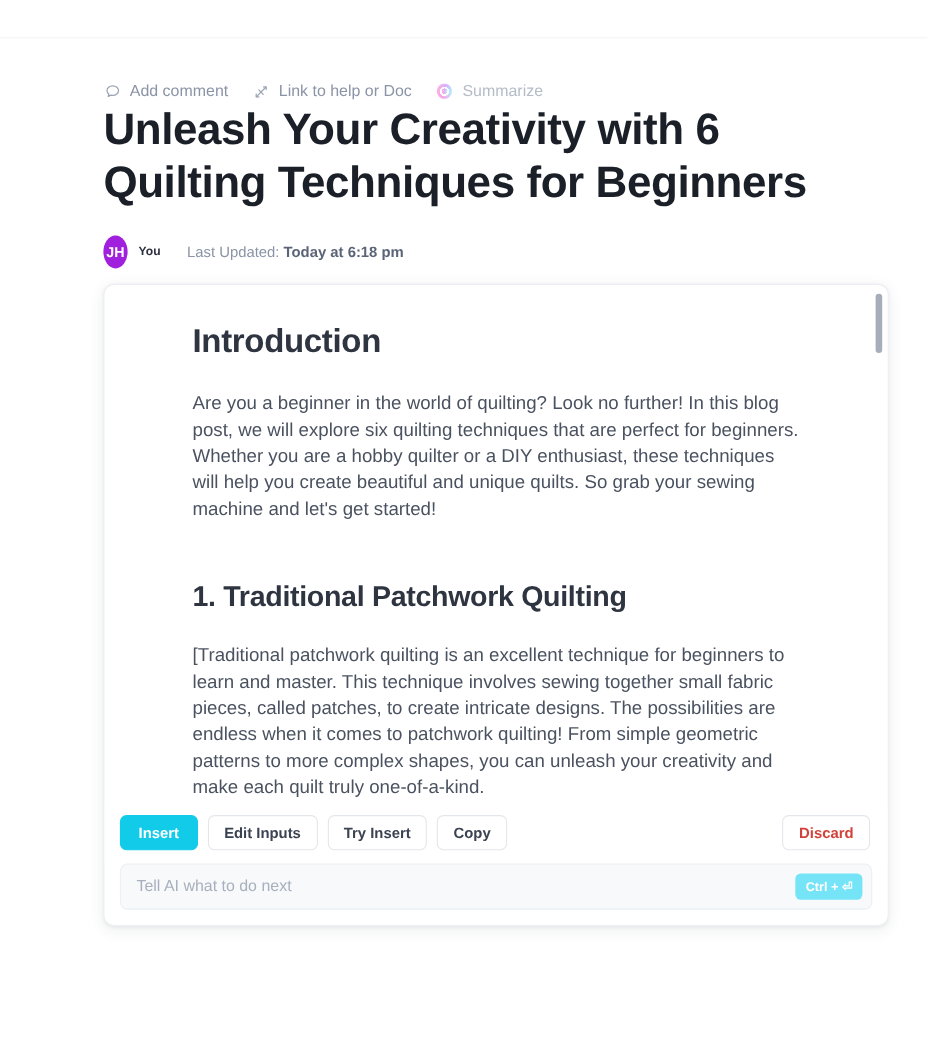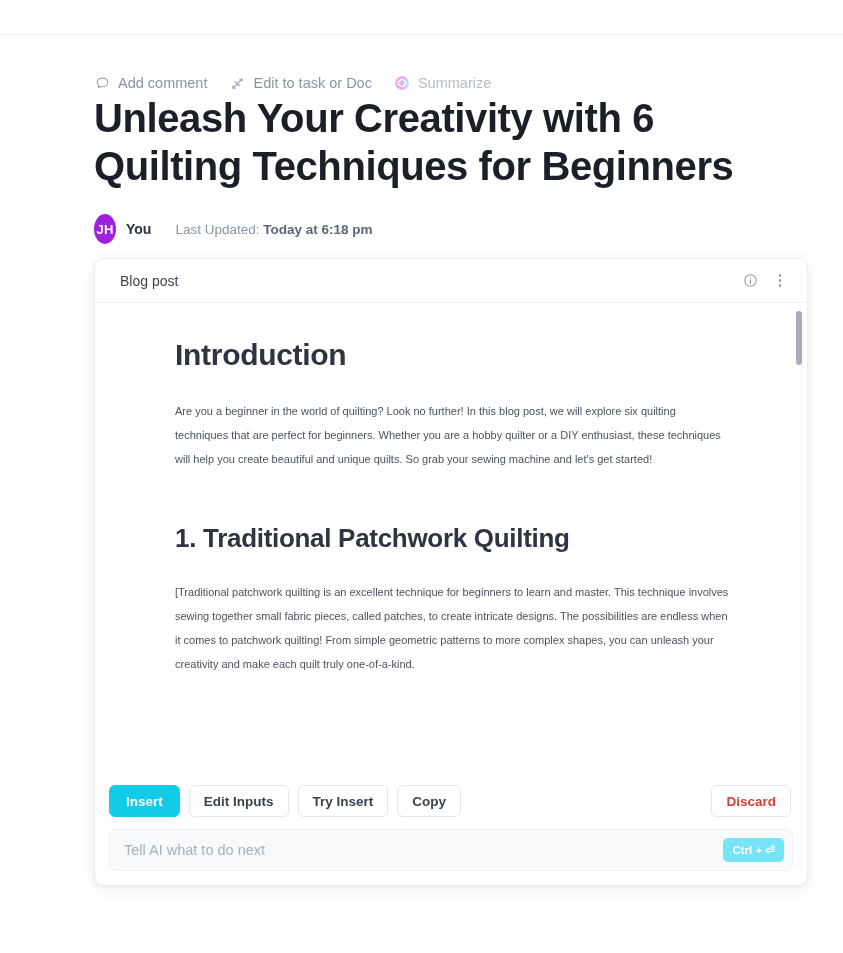--- a/index.html
+++ b/index.html
@@ -109,21 +109,21 @@
     color: #fff;
     font-size: 13px;
     font-weight: 700;
     display: flex;
     align-items: center;
     justify-content: center;
     letter-spacing: 0.2px;
     text-align: center;
   }
   .byline-name {
-    font-size: 14px;
+    font-size: 11px;
     font-weight: 700;
     color: #2b3140;
   }
   .byline-meta {
     margin-left: 14px;
     font-size: 13.5px;
     color: #8a94a6;
   }
   .byline-meta b { color: #5b6577; font-weight: 700; }
 
@@ -191,21 +191,21 @@
   .content-h2 {
     font-size: 26px;
     font-weight: 700;
     color: #2e3440;
     letter-spacing: -0.3px;
     margin-top: 52px;
     line-height: 1.2;
   }
   .content-p {
     margin-top: 26px;
-    font-size: 11px;
+    font-size: 17px;
     line-height: 24px;
     color: #4a5260;
     max-width: 556px;
   }
 
   
   .card-scrollbar {
     position: absolute;
     top: 8px;
     right: 5px;
@@ -311,21 +311,21 @@
 
       <div class="doc-action">
         <span class="ico">
           <svg width="15" height="15" viewBox="0 0 16 16" fill="none">
             <path d="M3.4 12.6L12.4 3.6" stroke="#9aa3b2" stroke-width="1.2" stroke-linecap="round"></path>
             <path d="M5.6 6.1L9.9 10.4" stroke="#9aa3b2" stroke-width="1.2" stroke-linecap="round"></path>
             <path d="M10.2 3.2h2.6v2.6" stroke="#9aa3b2" stroke-width="1.2" stroke-linecap="round" stroke-linejoin="round"></path>
             <path d="M5.7 12.9H3.1v-2.6" stroke="#9aa3b2" stroke-width="1.2" stroke-linecap="round" stroke-linejoin="round"></path>
           </svg>
         </span>
-        <span>Edit to task or Doc</span>
+        <span>Link to help or Doc</span>
       </div>
 
       <div class="doc-action muted">
         <span class="ico">
           <span class="ai-ring faded"></span>
         </span>
         <span>Summarize</span>
       </div>
     </div>
 
@@ -335,41 +335,20 @@
       <div class="avatar">JH</div>
       <div class="byline-name">You</div>
       <div class="byline-meta">
         <span>Last Updated:</span>
         <b>Today at 6:18 pm</b>
       </div>
     </div>
 
     <div class="ai-card">
 
-      <div class="ai-card-head">
-        <span class="ico">
-          <span class="ai-ring lg"></span>
-        </span>
-        <span class="label">Blog post</span>
-        <span class="spacer"></span>
-        <span class="head-icon">
-          <svg width="15" height="15" viewBox="0 0 16 16" fill="none">
-            <circle cx="8" cy="8" r="6.1" stroke="#8d96a6" stroke-width="1.1"></circle>
-            <circle cx="8" cy="5.1" r="0.75" fill="#8d96a6"></circle>
-            <path d="M8 7.2v4" stroke="#8d96a6" stroke-width="1.1" stroke-linecap="round"></path>
-          </svg>
-        </span>
-        <span class="head-icon kebab">
-          <span class="kebab-dots">
-              <i></i>
-              <i></i>
-              <i></i>
-            </span>
-        </span>
-      </div>
 
       <div class="ai-card-body">
         <div class="content-h1">Introduction</div>
         <p class="content-p">Are you a beginner in the world of quilting? Look no further! In this blog post, we will explore six quilting techniques that are perfect for beginners. Whether you are a hobby quilter or a DIY enthusiast, these techniques will help you create beautiful and unique quilts. So grab your sewing machine and let's get started!</p>
         <div class="content-h2">1. Traditional Patchwork Quilting</div>
         <p class="content-p">[Traditional patchwork quilting is an excellent technique for beginners to learn and master. This technique involves sewing together small fabric pieces, called patches, to create intricate designs. The possibilities are endless when it comes to patchwork quilting! From simple geometric patterns to more complex shapes, you can unleash your creativity and make each quilt truly one-of-a-kind.</p>
 
         <div class="card-scrollbar">
           <div class="thumb"></div>
         </div>

